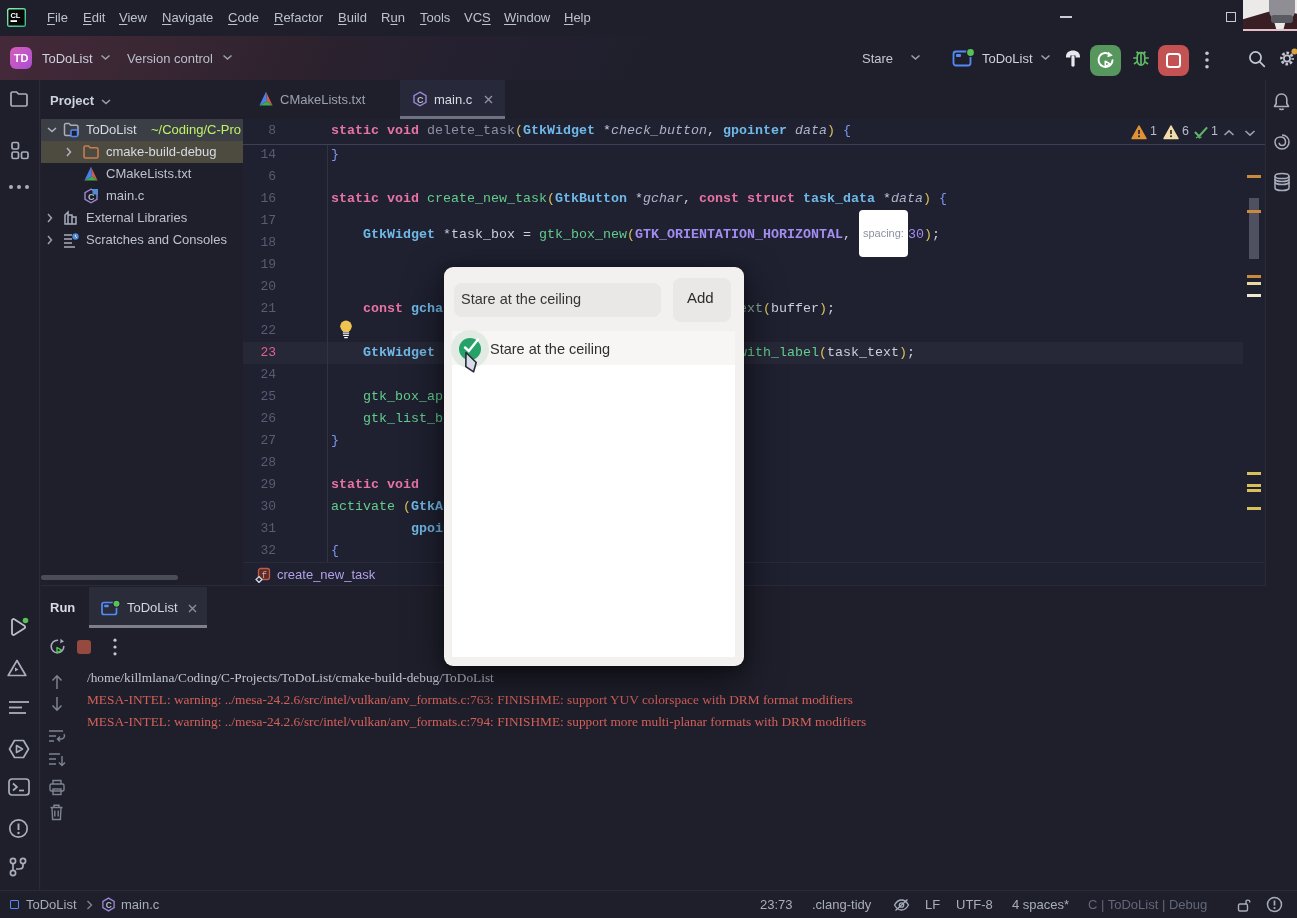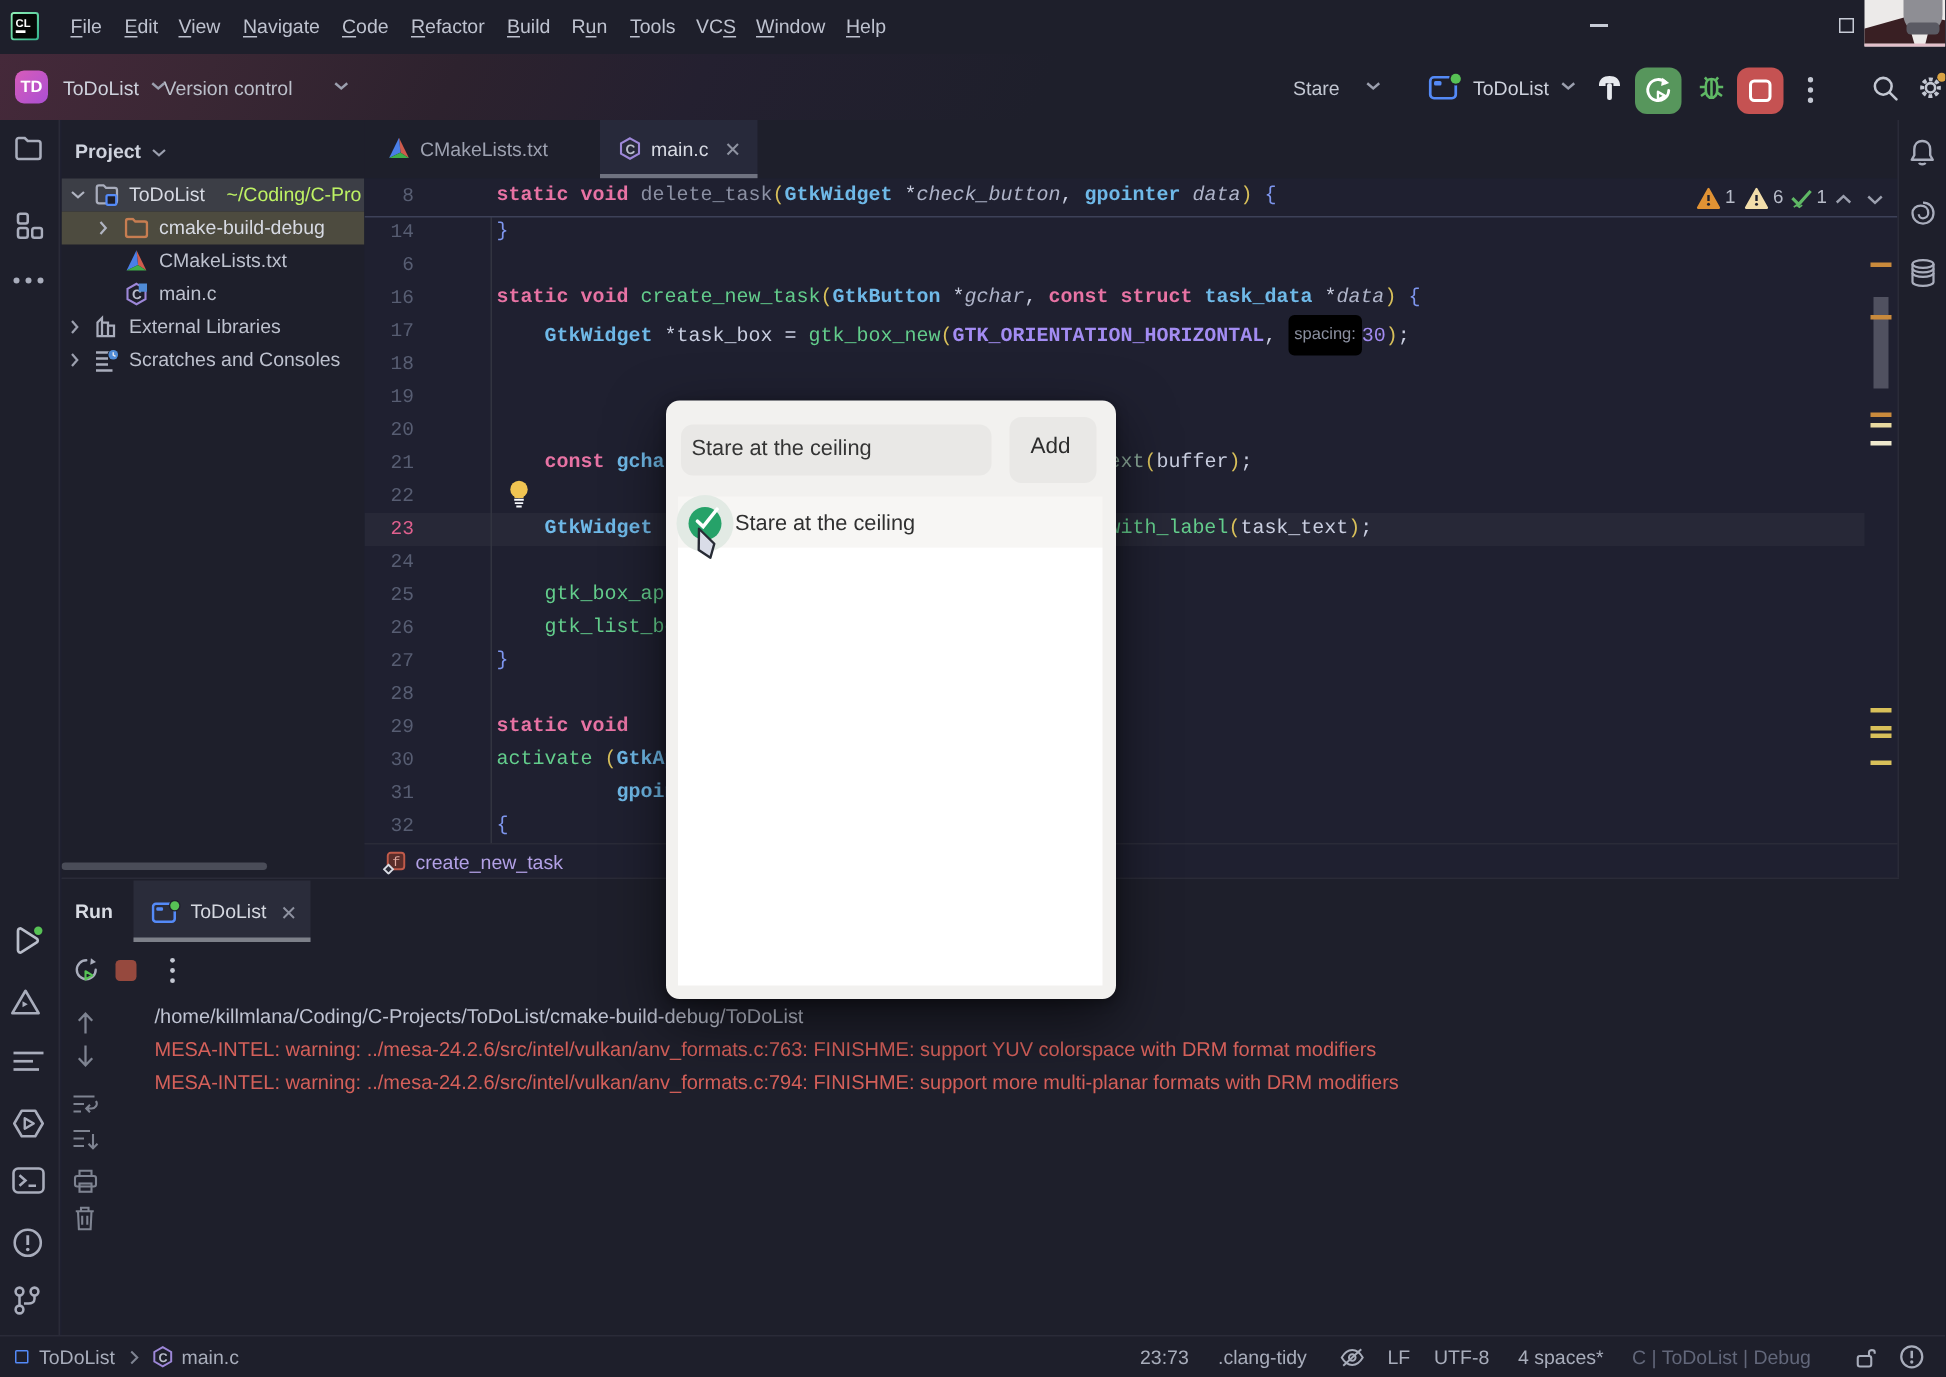--- a/index.html
+++ b/index.html
@@ -36,29 +36,29 @@
   .k  { color:#e873a4; font-weight:bold; }
   .fn { color:#63cd8c; }
   .fng{ color:#8b90a3; } .fnd{ color:#8aa898; }
   .ty { color:#6fb9e8; font-weight:bold; }
   .pa { color:#d8c05a; }
   .pr { color:#aeb3c8; font-style:italic; }
   .cn { color:#a38cf2; font-weight:bold; }
   .nm { color:#a38cf2; }
   .mb { color:#e8975a; }
   .br { color:#7e96ee; }
-  .inlay { display:inline-block; background:#000000; color:#8b90a0; border-radius:4px;
-           font-size:11px; font-family:"Liberation Sans",sans-serif; padding:6px 4px; line-height:15px; vertical-align:1px;}
+  .inlay { display:inline-block; background:#ffffff; color:#8b90a0; border-radius:4px;
+           font-size:11px; font-family:"Liberation Sans",sans-serif; padding:16px 4px; line-height:15px; vertical-align:1px;}
 
   
   #crumbs { left:243px; top:562px; width:1022px; height:23px; background:#1f2030; border-top:1px solid #2a2b38; }
 
   
   #run { left:41px; top:585px; width:1256px; height:305px; background:#1e1f2b; border-top:1px solid #2a2b38; }
-  .conline { position:absolute; left:46px; white-space:pre; font-family:Liberation Sans, sans-serif; font-size:13.33px; line-height:22px; color:#bfc3d2;margin-left:16px;}
+  .conline { position:absolute; left:46px; white-space:pre; font-family:Liberation Serif, serif; font-size:13.33px; line-height:22px; color:#bfc3d2;}
 
   
   #status { left:0; top:890px; width:1297px; height:28px; background:#1e1f2b; border-top:1px solid #2a2b38; font-size:13px; color:#a8adbb; }
 
   
   #rightstrip { left:1266px; top:80px; width:31px; height:810px; background:#1e1f2b; }
 
   
   #popup { left:444px; top:267px; width:300px; height:399px; background:#f2f1ef; border-radius:9px;
            box-shadow:0 14px 38px rgba(0,0,0,0.55), 0 2px 8px rgba(0,0,0,0.35); }
@@ -99,21 +99,21 @@
       <div class="abs" style="left:26px;top:-12px;width:26px;height:34px;border-radius:0 0 12px 12px;background:#8e8e94"></div>
       <div class="abs" style="left:28px;top:15px;width:22px;height:8px;background:#5a5a63;border-radius:3px"></div>
     </div>
   </div>
   <div id="toolbar" class="abs">
     <div class="abs" style="left:10px;top:11px;width:22px;height:22px;border-radius:6px;background:linear-gradient(135deg,#d75cba,#ab4fd3);color:#fff;font-size:11px;font-weight:bold;text-align:center;line-height:22px">TD</div>
     <span class="abs ui" style="left:42px;top:15px;color:#ced2dd">ToDoList</span>
     <svg class="abs" style="left:100px;top:18px" width="11" height="7" viewBox="0 0 11 7">
         <path d="M1.5 1.5 L5.5 5 L9.5 1.5" stroke="#9b9fae" stroke-width="1.6" fill="none"></path>
       </svg>
-    <span class="abs ui" style="left:109px;top:15px;color:#bbbfca">Version control</span>
+    <span class="abs ui" style="left:127px;top:15px;color:#bbbfca">Version control</span>
     <svg class="abs" style="left:222px;top:18px" width="11" height="7" viewBox="0 0 11 7">
         <path d="M1.5 1.5 L5.5 5 L9.5 1.5" stroke="#9b9fae" stroke-width="1.6" fill="none"></path>
       </svg>
 
     <span class="abs ui" style="left:862px;top:15px;color:#c3c7d2">Stare</span>
     <svg class="abs" style="left:910px;top:18px" width="11" height="7" viewBox="0 0 11 7">
         <path d="M1.5 1.5 L5.5 5 L9.5 1.5" stroke="#9b9fae" stroke-width="1.6" fill="none"></path>
       </svg>
 
     <svg class="abs" style="left:952px;top:12px" width="24" height="22" viewBox="0 0 24 22">

